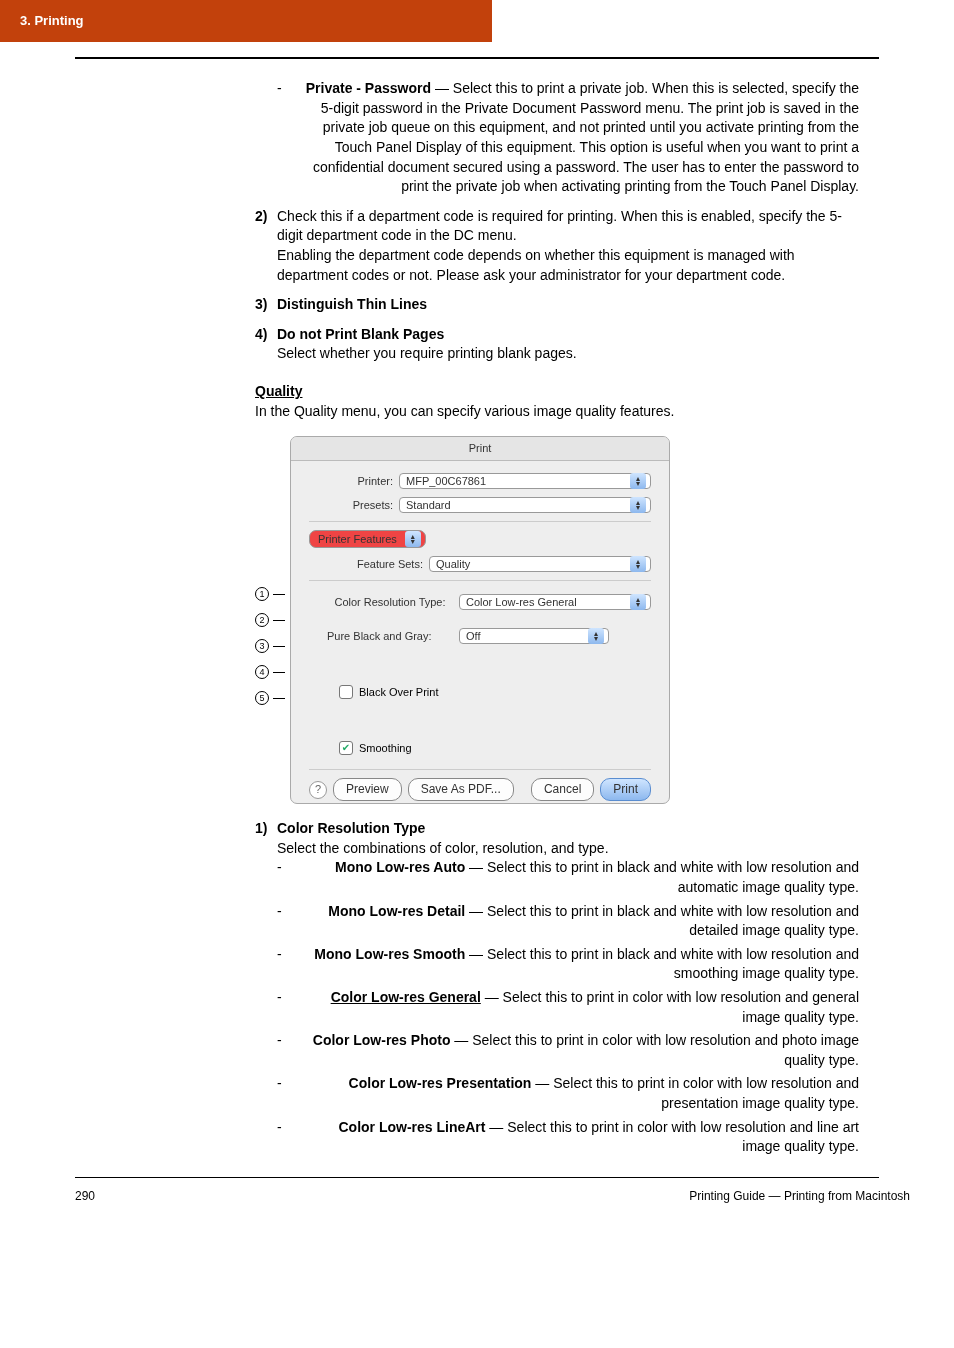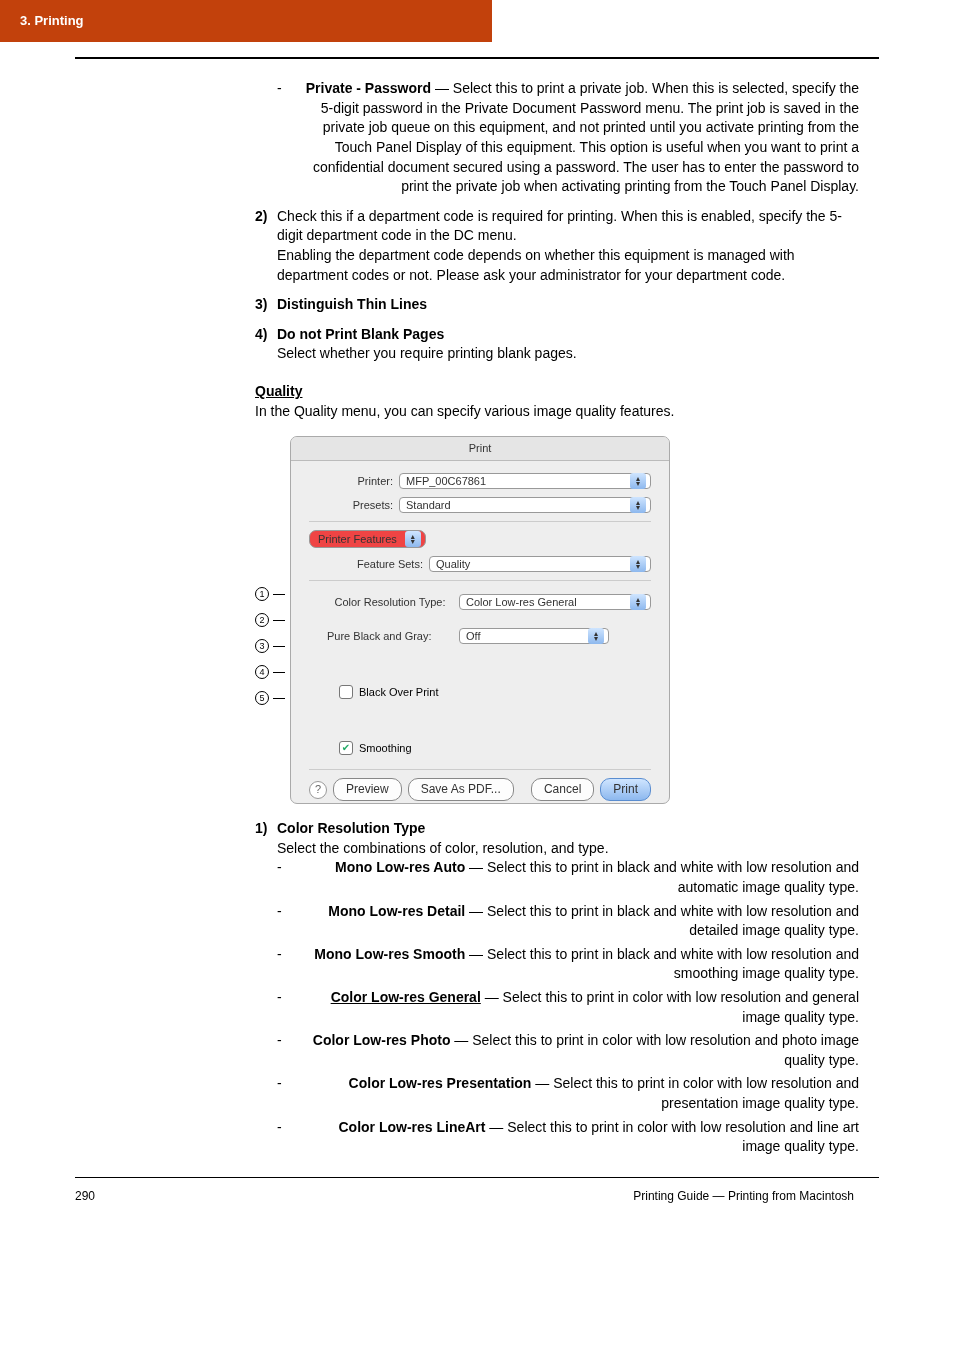--- a/index.html
+++ b/index.html
@@ -223,21 +223,21 @@
     }
     .spacer-flex { flex: 1; }
 
     .bottom-rule {
       border-top: 1px solid #000;
       margin: 20px 75px 10px 75px;
     }
     .footer {
       display: flex;
       justify-content: space-between;
-      padding: 0 100px 25px 75px;
+      padding: 0 44px 25px 75px;
       font-size: 12px;
       text-align: center;
     }
   </style>
 </head>
 <body>
 
 <div class="header-bar">
   <div class="header-grey">3.  Printing</div>
 </div>

